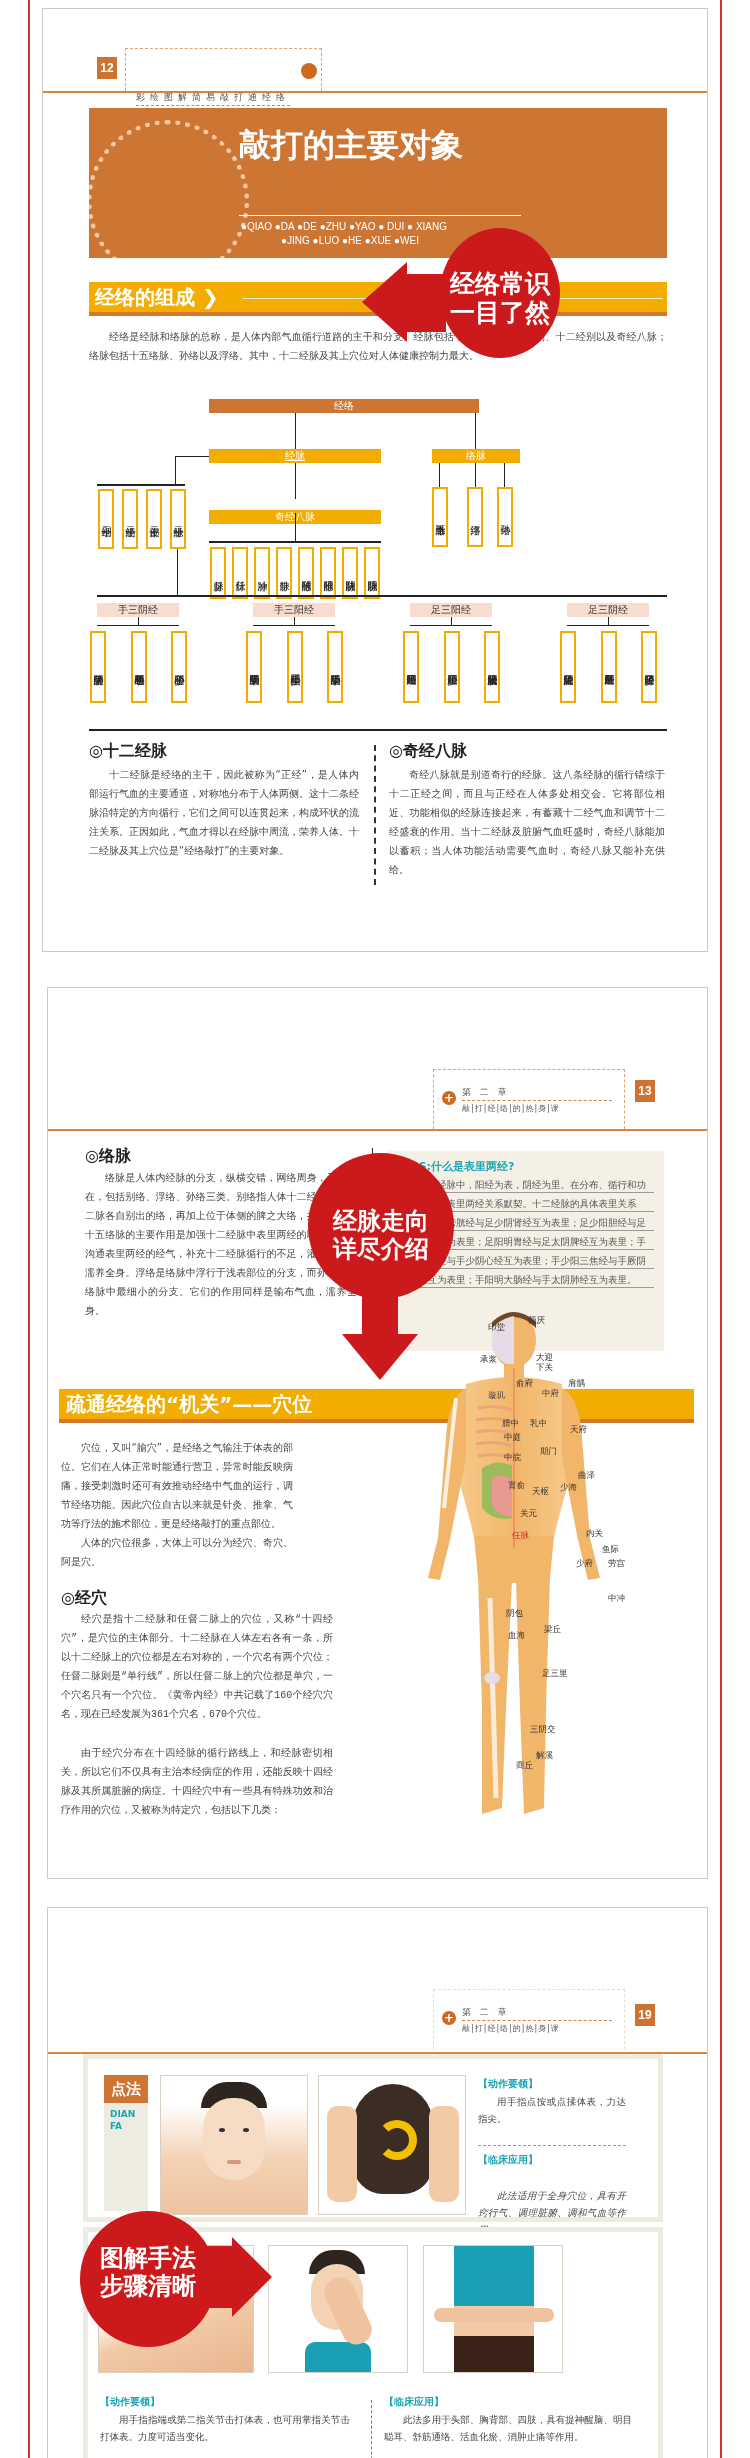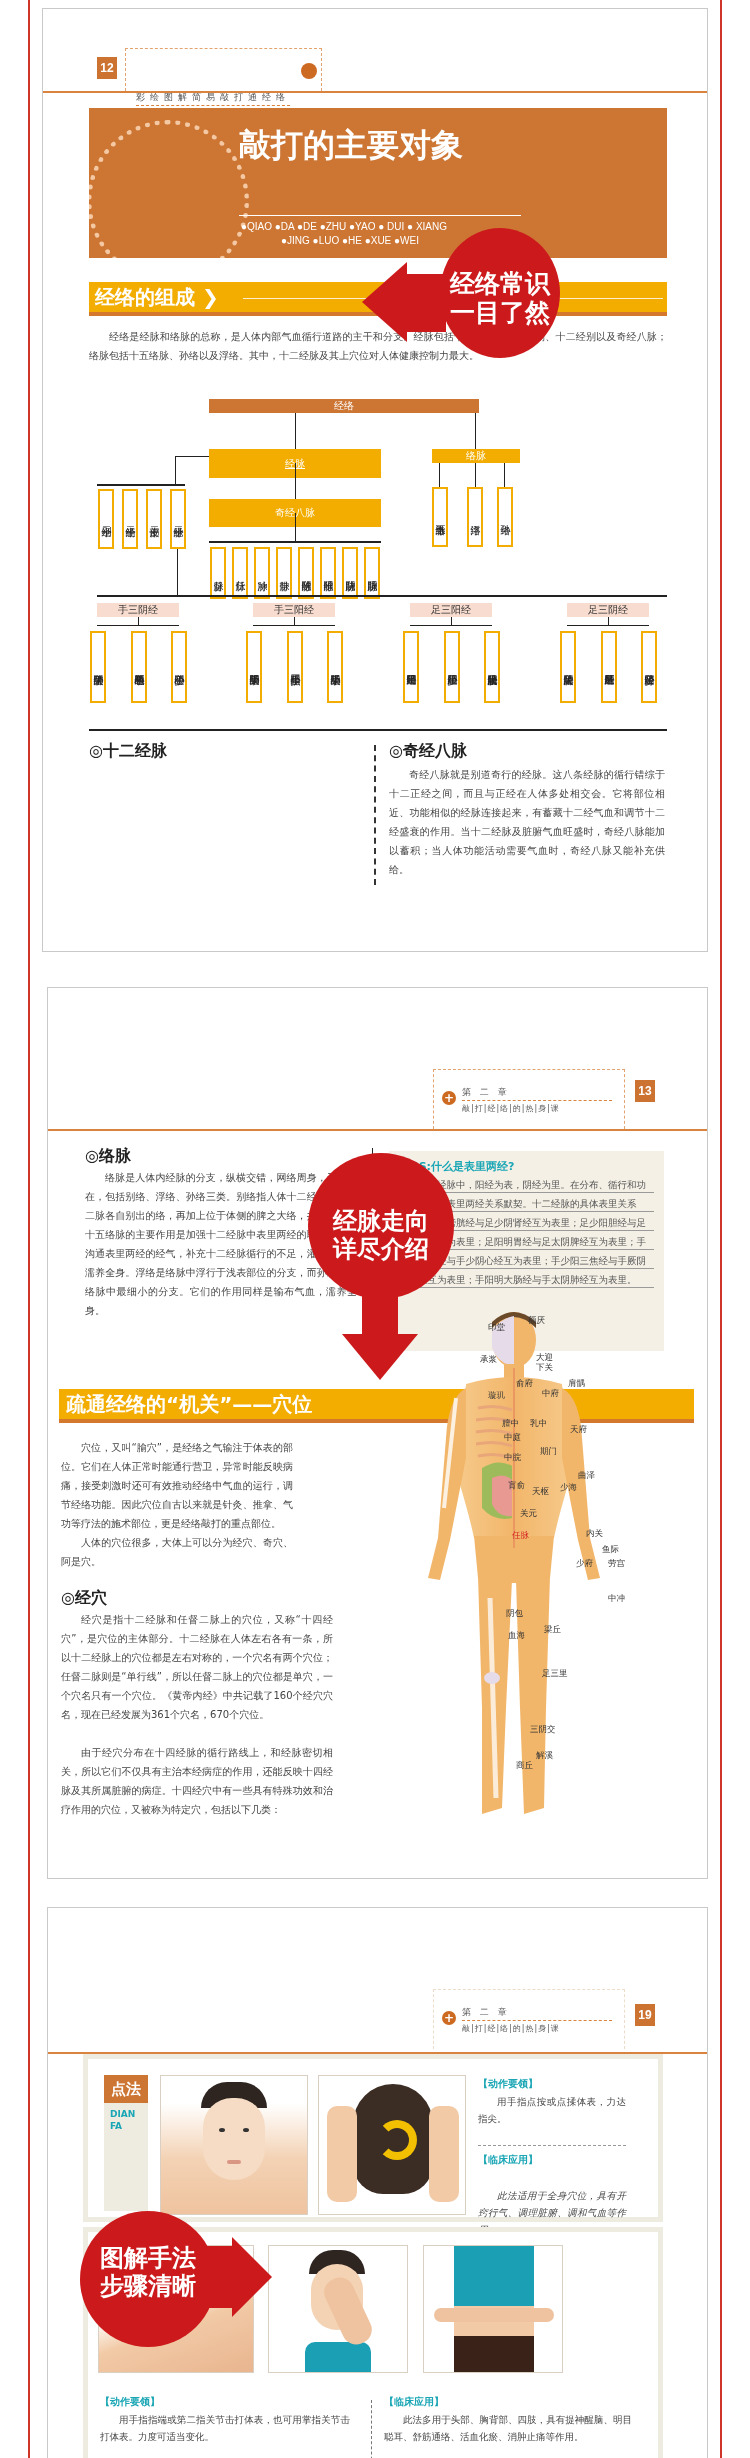--- a/index.html
+++ b/index.html
@@ -103,24 +103,24 @@
   <div class="sec-line" style="left:200px; top:289px; width:420px;"></div>
 
   <div class="para" style="left:46px; top:318px; width:578px;">经络是经脉和络脉的总称，是人体内部气血循行道路的主干和分支。经脉包括十二经脉、十二经筋、十二经别以及奇经八脉；络脉包括十五络脉、孙络以及浮络。其中，十二经脉及其上穴位对人体健康控制力最大。</div>
 
   <div class="abs" style="left:0; top:0;">
     <div class="node-h" style="left:166px; top:242px; width:0; height:0;"></div>
   </div>
   <div class="node-h" style="left:166px; top:390px; width:270px; height:14px; background:#cd7634;">经络</div>
   <div class="ln" style="left:252px; top:404px; width:1px; height:36px;"></div>
   <div class="ln" style="left:432px; top:404px; width:1px; height:36px;"></div>
-  <div class="node-h" style="left:166px; top:440px; width:172px; height:29px; background:#f2ad00;text-decoration:underline;">经脉</div>
+  <div class="node-h" style="left:166px; top:440px; width:172px; height:14px; background:#f2ad00;text-decoration:underline;">经脉</div>
   <div class="node-h" style="left:389px; top:440px; width:88px; height:14px; background:#f2ad00;">络脉</div>
   <div class="ln" style="left:252px; top:454px; width:1px; height:36px;"></div>
-  <div class="node-h" style="left:166px; top:490px; width:172px; height:28px; background:#f2ad00;">奇经八脉</div>
+  <div class="node-h" style="left:166px; top:501px; width:172px; height:14px; background:#f2ad00;">奇经八脉</div>
 
   <div class="ln" style="left:132px; top:447px; width:34px; height:1px;"></div>
   <div class="ln" style="left:132px; top:447px; width:1px; height:28px;"></div>
   <div class="ln" style="left:54px; top:475px; width:88px; height:2px;"></div>
   <div class="node-v" style="left:55px; top:480px; width:16px; height:60px;">十二经别</div>
   <div class="node-v" style="left:79px; top:480px; width:16px; height:60px;">十二经筋</div>
   <div class="node-v" style="left:103px; top:480px; width:16px; height:60px;">十二皮部</div>
   <div class="node-v" style="left:127px; top:480px; width:16px; height:60px;">十二经脉</div>
   <div class="ln" style="left:134px; top:540px; width:1px; height:46px;"></div>
 
@@ -167,20 +167,21 @@
   <div class="node-v" style="left:360px; top:622px; width:16px; height:72px;">足阳明胃经</div>
   <div class="node-v" style="left:401px; top:622px; width:16px; height:72px;">足少阳胆经</div>
   <div class="node-v" style="left:441px; top:622px; width:16px; height:72px;">足太阳膀胱经</div>
   <div class="node-v" style="left:517px; top:622px; width:16px; height:72px;">足太阴脾经</div>
   <div class="node-v" style="left:558px; top:622px; width:16px; height:72px;">足厥阴肝经</div>
   <div class="node-v" style="left:598px; top:622px; width:16px; height:72px;">足少阴肾经</div>
 
   <div class="ln" style="left:46px; top:720px; width:578px; height:2px;"></div>
 
   <div class="sub-h" style="left:46px; top:732px;">◎十二经脉</div>
+  <div class="para" style="left:46px; top:756px; width:270px;">十二经脉是经络的主干，因此被称为“正经”，是人体内部运行气血的主要通道，对称地分布于人体两侧。这十二条经脉沿特定的方向循行，它们之间可以连贯起来，构成环状的流注关系。正因如此，气血才得以在经脉中周流，荣养人体。十二经脉及其上穴位是“经络敲打”的主要对象。</div>
   <div class="vdash" style="left:331px; top:736px; height:140px;"></div>
   <div class="sub-h" style="left:346px; top:732px;">◎奇经八脉</div>
   <div class="para" style="left:346px; top:756px; width:276px;">奇经八脉就是别道奇行的经脉。这八条经脉的循行错综于十二正经之间，而且与正经在人体多处相交会。它将部位相近、功能相似的经脉连接起来，有蓄藏十二经气血和调节十二经盛衰的作用。当十二经脉及脏腑气血旺盛时，奇经八脉能加以蓄积；当人体功能活动需要气血时，奇经八脉又能补充供给。</div>
 </div>
 
 <div class="arrow-left" style="left:362px; top:262px;"></div>
 <div class="red-rect" style="left:406px; top:274px; width:40px; height:58px;"></div>
 <div class="callout" style="left:440px; top:228px; width:120px; height:130px;"></div>
 <div class="callout-text" style="left:448px; top:270px; width:104px; font-size:25px;">
   <div>经络常识</div>
@@ -208,21 +209,21 @@
   </div>
 
   <div class="sec-bar" style="left:11px; top:401px; width:635px; height:30px;"></div>
   <div class="sec-bar-under" style="left:11px; top:431px; width:635px;"></div>
   <div class="sec-title" style="left:18px; top:403px;">疏通经络的“机关”——穴位</div>
 
   <div class="para" style="left:13px; top:450px; width:232px;">穴位，又叫“腧穴”，是经络之气输注于体表的部位。它们在人体正常时能通行营卫，异常时能反映病痛，接受刺激时还可有效推动经络中气血的运行，调节经络功能。因此穴位自古以来就是针灸、推拿、气功等疗法的施术部位，更是经络敲打的重点部位。</div>
   <div class="para" style="left:13px; top:545px; width:232px;">人体的穴位很多，大体上可以分为经穴、奇穴、阿是穴。</div>
 
   <div class="sub-h" style="left:13px; top:600px;">◎经穴</div>
-  <div class="para" style="left:13px; top:622px; width:272px;">经穴是指十二经脉和任督二脉上的穴位，又称“十四经穴”，是穴位的主体部分。十二经脉在人体左右各有一条，所以十二经脉上的穴位都是左右对称的，一个穴名有两个穴位；任督二脉则是“单行线”，所以任督二脉上的穴位都是单穴，一个穴名只有一个穴位。《黄帝内经》中共记载了160个经穴穴名，现在已经发展为361个穴名，670个穴位。</div>
+  <div class="para" style="left:13px; top:622px; width:272px;font-family:Liberation Mono, monospace;">经穴是指十二经脉和任督二脉上的穴位，又称“十四经穴”，是穴位的主体部分。十二经脉在人体左右各有一条，所以十二经脉上的穴位都是左右对称的，一个穴名有两个穴位；任督二脉则是“单行线”，所以任督二脉上的穴位都是单穴，一个穴名只有一个穴位。《黄帝内经》中共记载了160个经穴穴名，现在已经发展为361个穴名，670个穴位。</div>
   <div class="para" style="left:13px; top:755px; width:272px;">由于经穴分布在十四经脉的循行路线上，和经脉密切相关，所以它们不仅具有主治本经病症的作用，还能反映十四经脉及其所属脏腑的病症。十四经穴中有一些具有特殊功效和治疗作用的穴位，又被称为特定穴，包括以下几类：</div>
 
   <div class="figure" style="left:330px; top:320px; width:290px; height:530px;">
     <svg width="290" height="530" viewBox="0 0 290 530">
       <defs>
         <linearGradient id="skin" x1="0" x2="1">
           <stop offset="0" stop-color="#f6c98a"></stop>
             <stop offset="0.5" stop-color="#f2b66a"></stop>
             <stop offset="1" stop-color="#f6c98a"></stop>
         </linearGradient>

